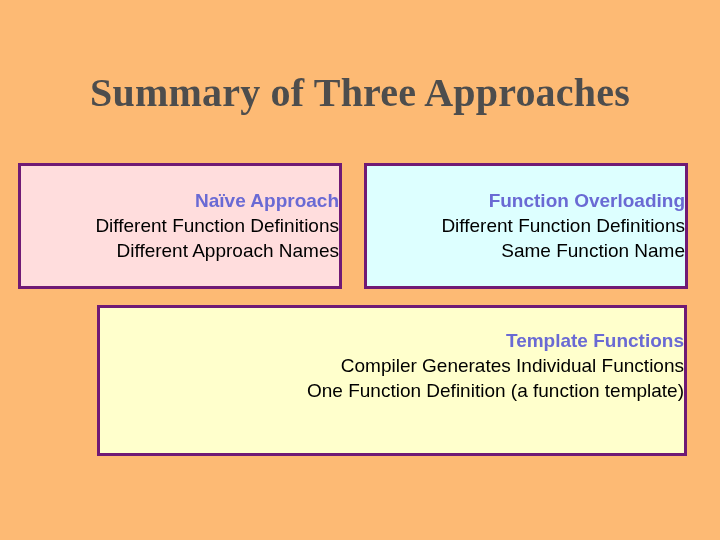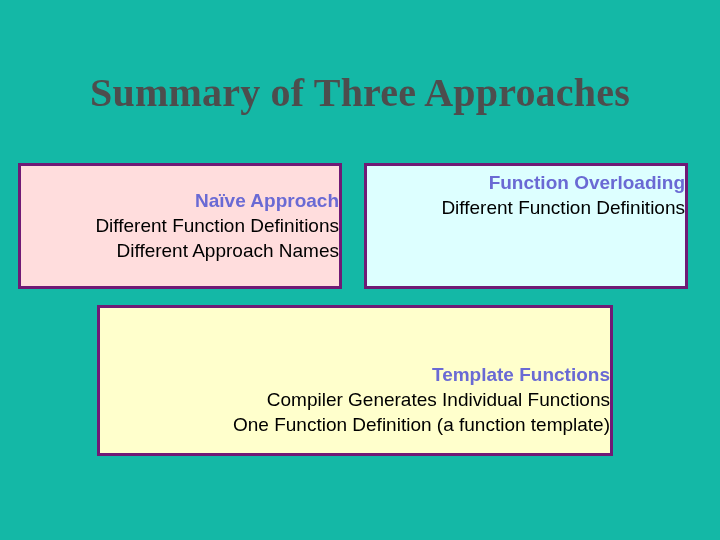--- a/index.html
+++ b/index.html
@@ -12,21 +12,21 @@
     background: #ffffff;
     font-family: "Liberation Sans", sans-serif;
     overflow: hidden;
     position: relative;
   }
 
   #slide {
     position: relative;
     width: 720px;
     height: 540px;
-    background: #14b8a6;
+    background: #fdba74;
   }
 
   
   .slide-title {
     position: absolute;
     left: 0;
     top: 70px;
     width: 720px;
     text-align: center;
     font-family: "Liberation Serif", "DejaVu Serif", serif;
@@ -75,49 +75,50 @@
     padding-top: 22px;
   }
 
   
   #box-overloading {
     left: 364px;
     top: 163px;
     width: 324px;
     height: 126px;
     background: #ddffff;
-    padding-top: 4px;
+    padding-top: 22px;
   }
 
   
   #box-template {
     left: 97px;
     top: 305px;
-    width: 516px;
+    width: 590px;
     height: 151px;
     background: #ffffcc;
-    padding-top: 54px;
+    padding-top: 20px;
   }
 </style>
 </head>
 <body>
 
 <div id="slide">
 
   <div class="slide-title">Summary of Three Approaches</div>
 
   <div class="approach-box" id="box-naive">
     <div class="box-heading">Naïve Approach</div>
     <div class="box-line">Different Function Definitions</div>
     <div class="box-line">Different Approach Names</div>
   </div>
 
   <div class="approach-box" id="box-overloading">
     <div class="box-heading">Function Overloading</div>
     <div class="box-line">Different Function Definitions</div>
+    <div class="box-line">Same Function Name</div>
   </div>
 
   <div class="approach-box" id="box-template">
     <div class="box-heading">Template Functions</div>
     <div class="box-line">Compiler Generates Individual Functions</div>
     <div class="box-line">One Function Definition (a function template)</div>
   </div>
 
 </div>
 

